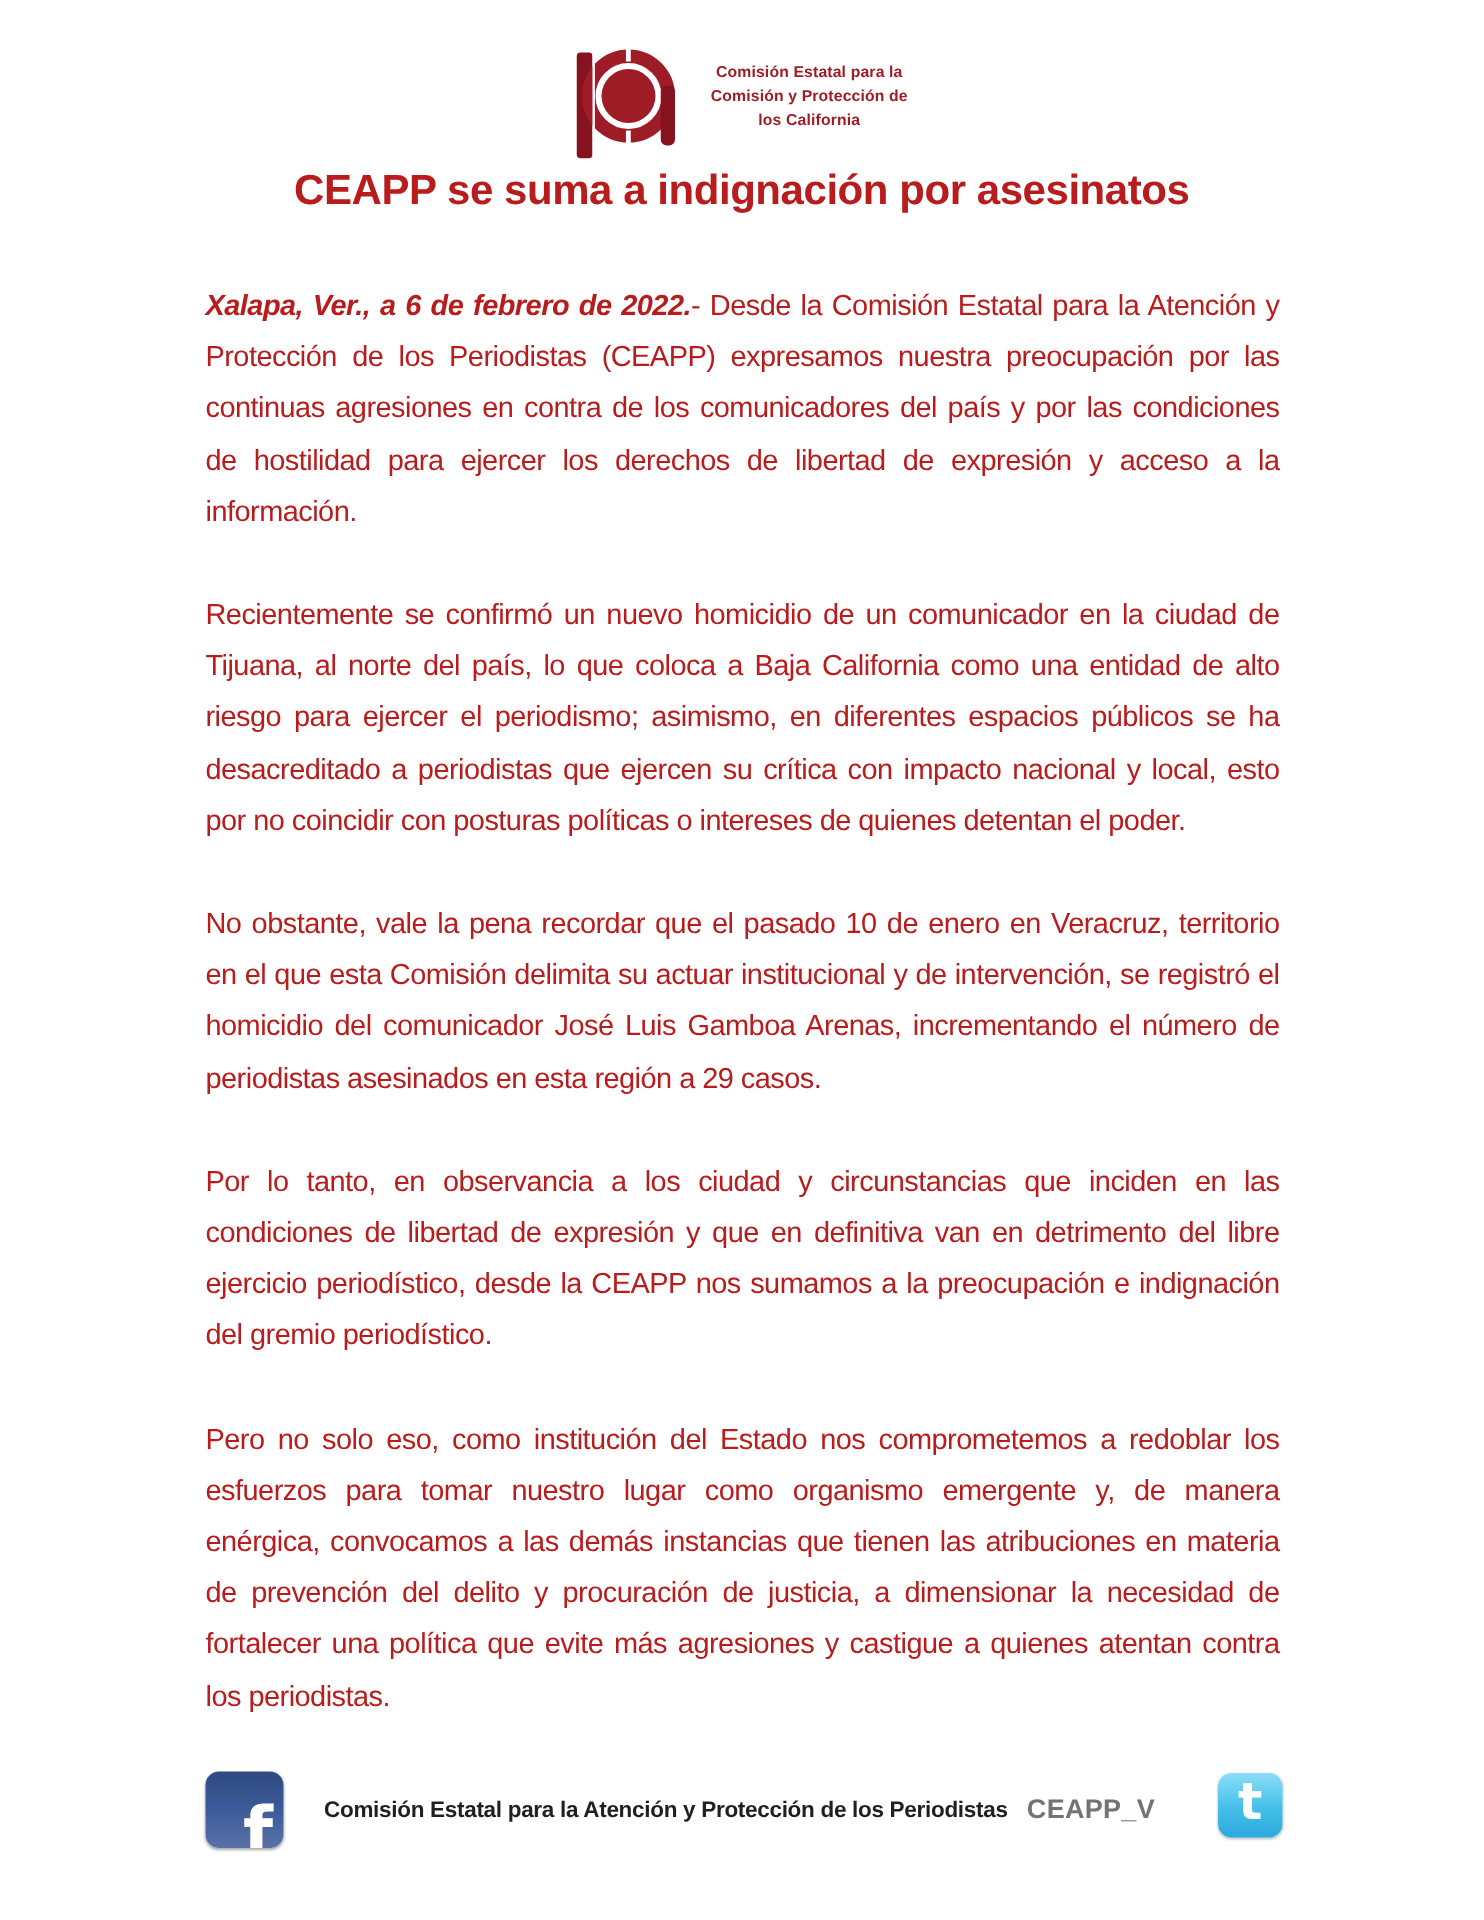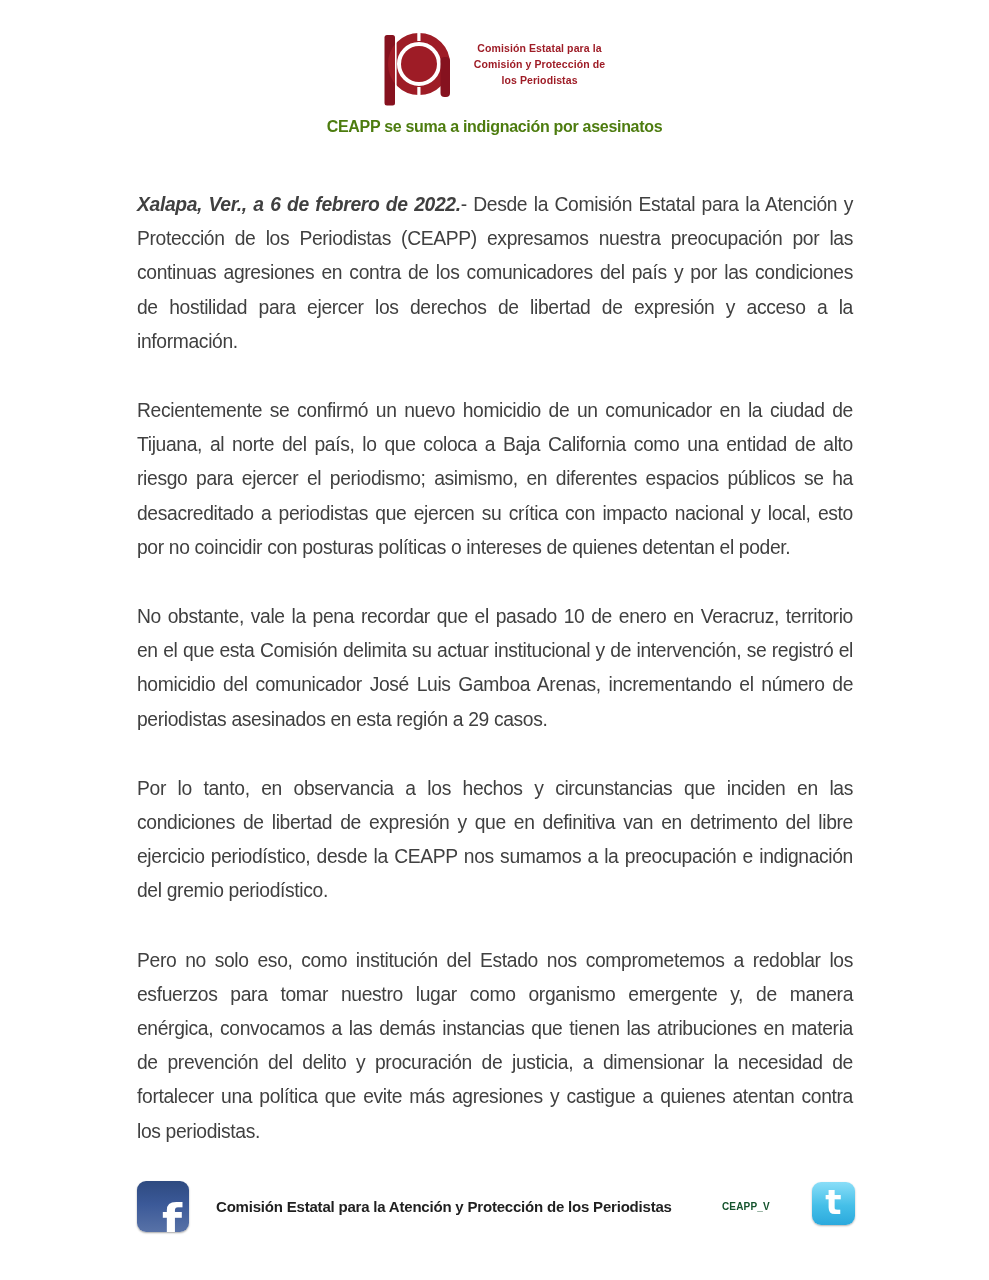--- a/index.html
+++ b/index.html
@@ -35,34 +35,34 @@
   }
 
   
   .title {
     position: absolute;
     top: 111px;
     left: 0;
     width: 100%;
     margin: 0;
     text-align: center;
-    color: #4d7c0f;
-    font-size: 16px;
+    color: #b91c1c;
+    font-size: 28px;
     font-weight: bold;
     line-height: 31px;
     letter-spacing: -0.3px;
   }
 
   
   .content {
     position: absolute;
     top: 188px;
     left: 137px;
     width: 716px;
-    color: #404040;
+    color: #b91c1c;
     font-size: 19.3px;
     line-height: 34.2px;
     letter-spacing: -0.35px;
     text-align: justify;
   }
   .content p { margin: 0 0 35px 0; }
   .content p:last-child { margin-bottom: 0; }
   .dateline { font-weight: bold; font-style: italic; }
 
   
@@ -94,22 +94,22 @@
   }
   .footer-label {
     margin-left: 27px;
     color: #1f1f1f;
     font-size: 15px;
     font-weight: bold;
     letter-spacing: -0.2px;
   }
   .footer-spacer { flex: 1 1 auto; }
   .footer-handle {
-    color: #14532d;
-    font-size: 10px;
+    color: #737373;
+    font-size: 18px;
     font-weight: bold;
     letter-spacing: 0.2px;
     margin-right: 42px;
   }
   .tw-icon {
     width: 43px; height: 43px;
     margin-top: -6px;
     border-radius: 9px;
     background: linear-gradient(180deg, #8adef8 0%, #45bfe8 55%, #2ba9dd 100%);
     box-shadow: 0 1px 2px rgba(0,0,0,0.3);
@@ -147,33 +147,33 @@
 
         <rect x="33.3" y="7" width="3.2" height="10" fill="#ffffff"></rect>
         <rect x="33.3" y="63" width="3.2" height="10" fill="#ffffff"></rect>
 
         <rect x="11" y="11" width="1.6" height="70" fill="#ffffff"></rect>
       </svg>
     </div>
     <div class="logo-text">
       <div>Comisión Estatal para la</div>
       <div>Comisión y Protección de</div>
-      <div>los Periodistas</div>
+      <div>los California</div>
     </div>
   </header>
 
   <h1 class="title">
     <div>CEAPP se suma a indignación por asesinatos</div>
   </h1>
 
   <main class="content">
     <p><span class="dateline">Xalapa, Ver., a 6 de febrero de 2022.</span><span>- Desde la Comisión Estatal para la Atención y Protección de los Periodistas (CEAPP) expresamos nuestra preocupación por las continuas agresiones en contra de los comunicadores del país y por las condiciones de hostilidad para ejercer los derechos de libertad de expresión y acceso a la información.</span></p>
     <p>Recientemente se confirmó un nuevo homicidio de un comunicador en la ciudad de Tijuana, al norte del país, lo que coloca a Baja California como una entidad de alto riesgo para ejercer el periodismo; asimismo, en diferentes espacios públicos se ha desacreditado a periodistas que ejercen su crítica con impacto nacional y local, esto por no coincidir con posturas políticas o intereses de quienes detentan el poder.</p>
     <p>No obstante, vale la pena recordar que el pasado 10 de enero en Veracruz, territorio en el que esta Comisión delimita su actuar institucional y de intervención, se registró el homicidio del comunicador José Luis Gamboa Arenas, incrementando el número de periodistas asesinados en esta región a 29 casos.</p>
-    <p>Por lo tanto, en observancia a los hechos y circunstancias que inciden en las condiciones de libertad de expresión y que en definitiva van en detrimento del libre ejercicio periodístico, desde la CEAPP nos sumamos a la preocupación e indignación del gremio periodístico.</p>
+    <p>Por lo tanto, en observancia a los ciudad y circunstancias que inciden en las condiciones de libertad de expresión y que en definitiva van en detrimento del libre ejercicio periodístico, desde la CEAPP nos sumamos a la preocupación e indignación del gremio periodístico.</p>
     <p>Pero no solo eso, como institución del Estado nos comprometemos a redoblar los esfuerzos para tomar nuestro lugar como organismo emergente y, de manera enérgica, convocamos a las demás instancias que tienen las atribuciones en materia de prevención del delito y procuración de justicia, a dimensionar la necesidad de fortalecer una política que evite más agresiones y castigue a quienes atentan contra los periodistas.</p>
   </main>
 
   <footer class="footer">
     <div class="fb-icon">
       <span class="glyph">f</span>
     </div>
     <div class="footer-label">Comisión Estatal para la Atención y Protección de los Periodistas</div>
     <div class="footer-spacer"></div>
     <div class="footer-handle">CEAPP_V</div>

